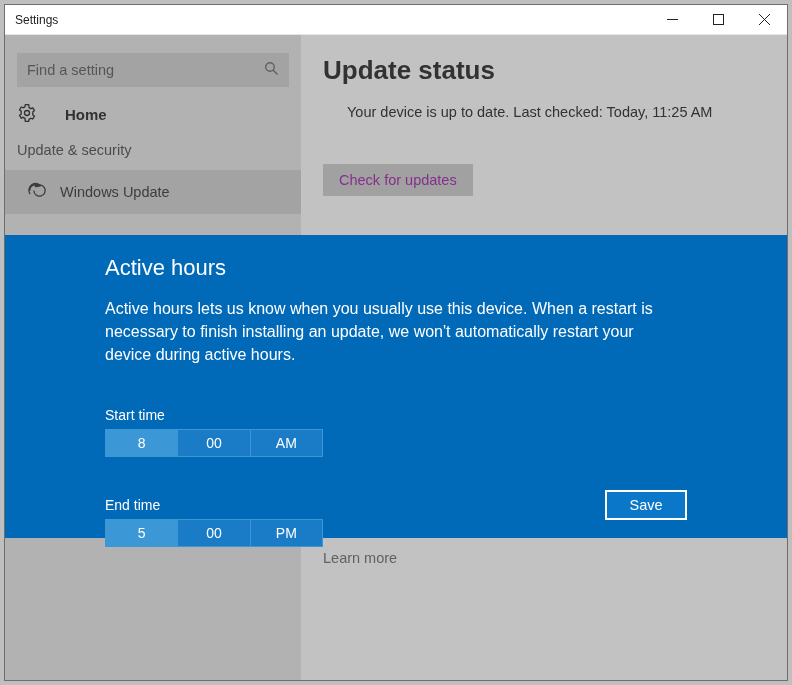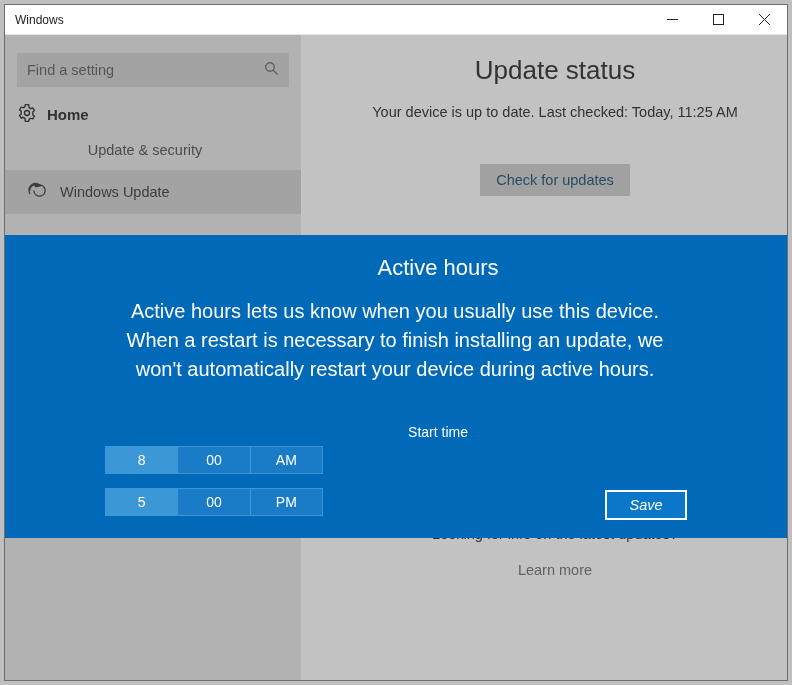--- a/index.html
+++ b/index.html
@@ -11,87 +11,87 @@
   }
   
   .titlebar {
     height:30px; background:#ffffff; display:flex; align-items:center;
     border-bottom:1px solid #e5e5e5;
   }
   .titlebar .title { padding-left:10px; font-size:12px; color:#222; flex:1; }
   .titlebar .btn { width:46px; height:30px; display:flex; align-items:center; justify-content:center; }
   .titlebar svg { stroke:#222; }
   
-  .content { display:flex; height:calc(100% - 30px); position:relative;text-align:center; }
+  .content { display:flex; height:calc(100% - 30px); position:relative; }
   .sidebar { width:296px; background:#e6e6e6; padding-top:18px; }
   .search {
     margin:0 12px 10px 12px; height:34px; background:#cfcfcf;
     display:flex; align-items:center; padding:0 10px; justify-content:space-between;
   }
   .search .ph { color:#5a5a5a; font-size:14.5px; }
   .search svg { stroke:#6a6a6a; }
   .home {
-    display:flex; align-items:center; padding:6px 12px 10px 12px; gap:10px;
+    display:flex; align-items:center; padding:6px 12px 10px 12px; gap:28px;
     font-weight:600; font-size:15px; color:#222;
   }
   .cat {
     padding:6px 28px 12px 12px; font-size:14.5px; color:#4a4a4a;
   }
   .navitem {
     height:44px; display:flex; align-items:center; gap:12px;
     padding:0 22px; font-size:14.5px; color:#333; background:#cfcfcf;
   }
   .navitem svg { stroke:#333; }
   
   .main { flex:1; background:#ffffff; padding:20px 0 0 22px; color:#222; }
-  .main h1 { font-weight:400; font-size:26px; margin:0 0 18px 0; }
-  .status { font-size:14.5px; color:#222; margin-bottom:44px; }
+  .main h1 { font-weight:700; font-size:26px; margin:0 0 18px 0; }
+  .status { font-size:14.5px; color:#222; margin-bottom:44px;margin-left:24px; }
   .check {
-    display:inline-block; background:#cccccc; color:#0c4a6e;
-    padding:8px 16px; font-size:14.5px; margin-bottom:40px;
+    display:inline-block; background:#cccccc; color:#a21caf;
+    padding:8px 16px; font-size:14.5px; margin-bottom:28px;
   }
   .link { color:#6a6a6a; font-size:14.5px; }
   .subhead { font-size:14.5px; color:#222; margin-top:30px; }
   
   .dimmer {
     position:absolute; left:0; top:0; right:0; bottom:0;
     background:rgba(80,80,80,0.35);
   }
   
   .dialog {
     position:absolute; left:0; top:200px; width:100%; height:303px;
     background:#0069b8; color:#ffffff; padding:20px 16px 0 100px;
   }
   .dialog h2 { font-weight:300; font-size:22px; margin:0 0 16px 0; color:#ffffff; }
-  .dialog p { font-size:20px; margin:0 0 28px 10px; max-width:560px; line-height:1.45; }
+  .dialog p { font-size:16px; margin:0 0 28px 0; max-width:560px; line-height:1.45; }
   .dlabel { font-size:14px; margin-bottom:6px;margin-top:40px; }
   .timegrp { display:flex; border:1px solid #3b97d6; width:218px; margin-bottom:14px; }
   .timegrp .cell {
     flex:1; height:26px; display:flex; align-items:center; justify-content:center;
     background:#1a7bc7; font-size:14px; border-right:1px solid #3b97d6;
   }
   .timegrp .cell:last-child { border-right:none; }
   .timegrp .cell.sel { background:#3b97d6; }
   .dlgbtns {
-    position:absolute; right:100px; bottom:18px; display:flex; gap:8px;font-style:italic;
+    position:absolute; right:100px; bottom:18px; display:flex; gap:8px;
   }
   .dlgbtn {
     width:82px; height:30px; border:2px solid #ffffff; background:transparent;
     color:#ffffff; display:flex; align-items:center; justify-content:center;
     font-size:14.5px;
   }
   .dlgbtn.primary { background:#0a77c9; }
 </style>
 </head>
 <body>
 
 <div class="window">
 
   <div class="titlebar">
-    <div class="title">Windows</div>
+    <div class="title">Settings</div>
     <div class="btn">
       <svg width="11" height="11">
           <line x1="0" y1="5.5" x2="11" y2="5.5" stroke-width="1"></line>
         </svg>
     </div>
     <div class="btn">
       <svg width="11" height="11">
           <rect x="0.5" y="0.5" width="10" height="10" fill="none" stroke-width="1"></rect>
         </svg>
     </div>
@@ -160,20 +160,21 @@
       <h2>Active hours</h2>
       <p>Active hours lets us know when you usually use this device. When a restart is necessary to finish installing an update, we won't automatically restart your device during active hours.</p>
 
       <div class="dlabel">Start time</div>
       <div class="timegrp">
         <div class="cell sel">8</div>
         <div class="cell">00</div>
         <div class="cell">AM</div>
       </div>
 
+      <div class="dlabel">End time</div>
       <div class="timegrp">
         <div class="cell sel">5</div>
         <div class="cell">00</div>
         <div class="cell">PM</div>
       </div>
 
       <div class="dlgbtns">
         <div class="dlgbtn primary">Save</div>
       </div>
     </div>

